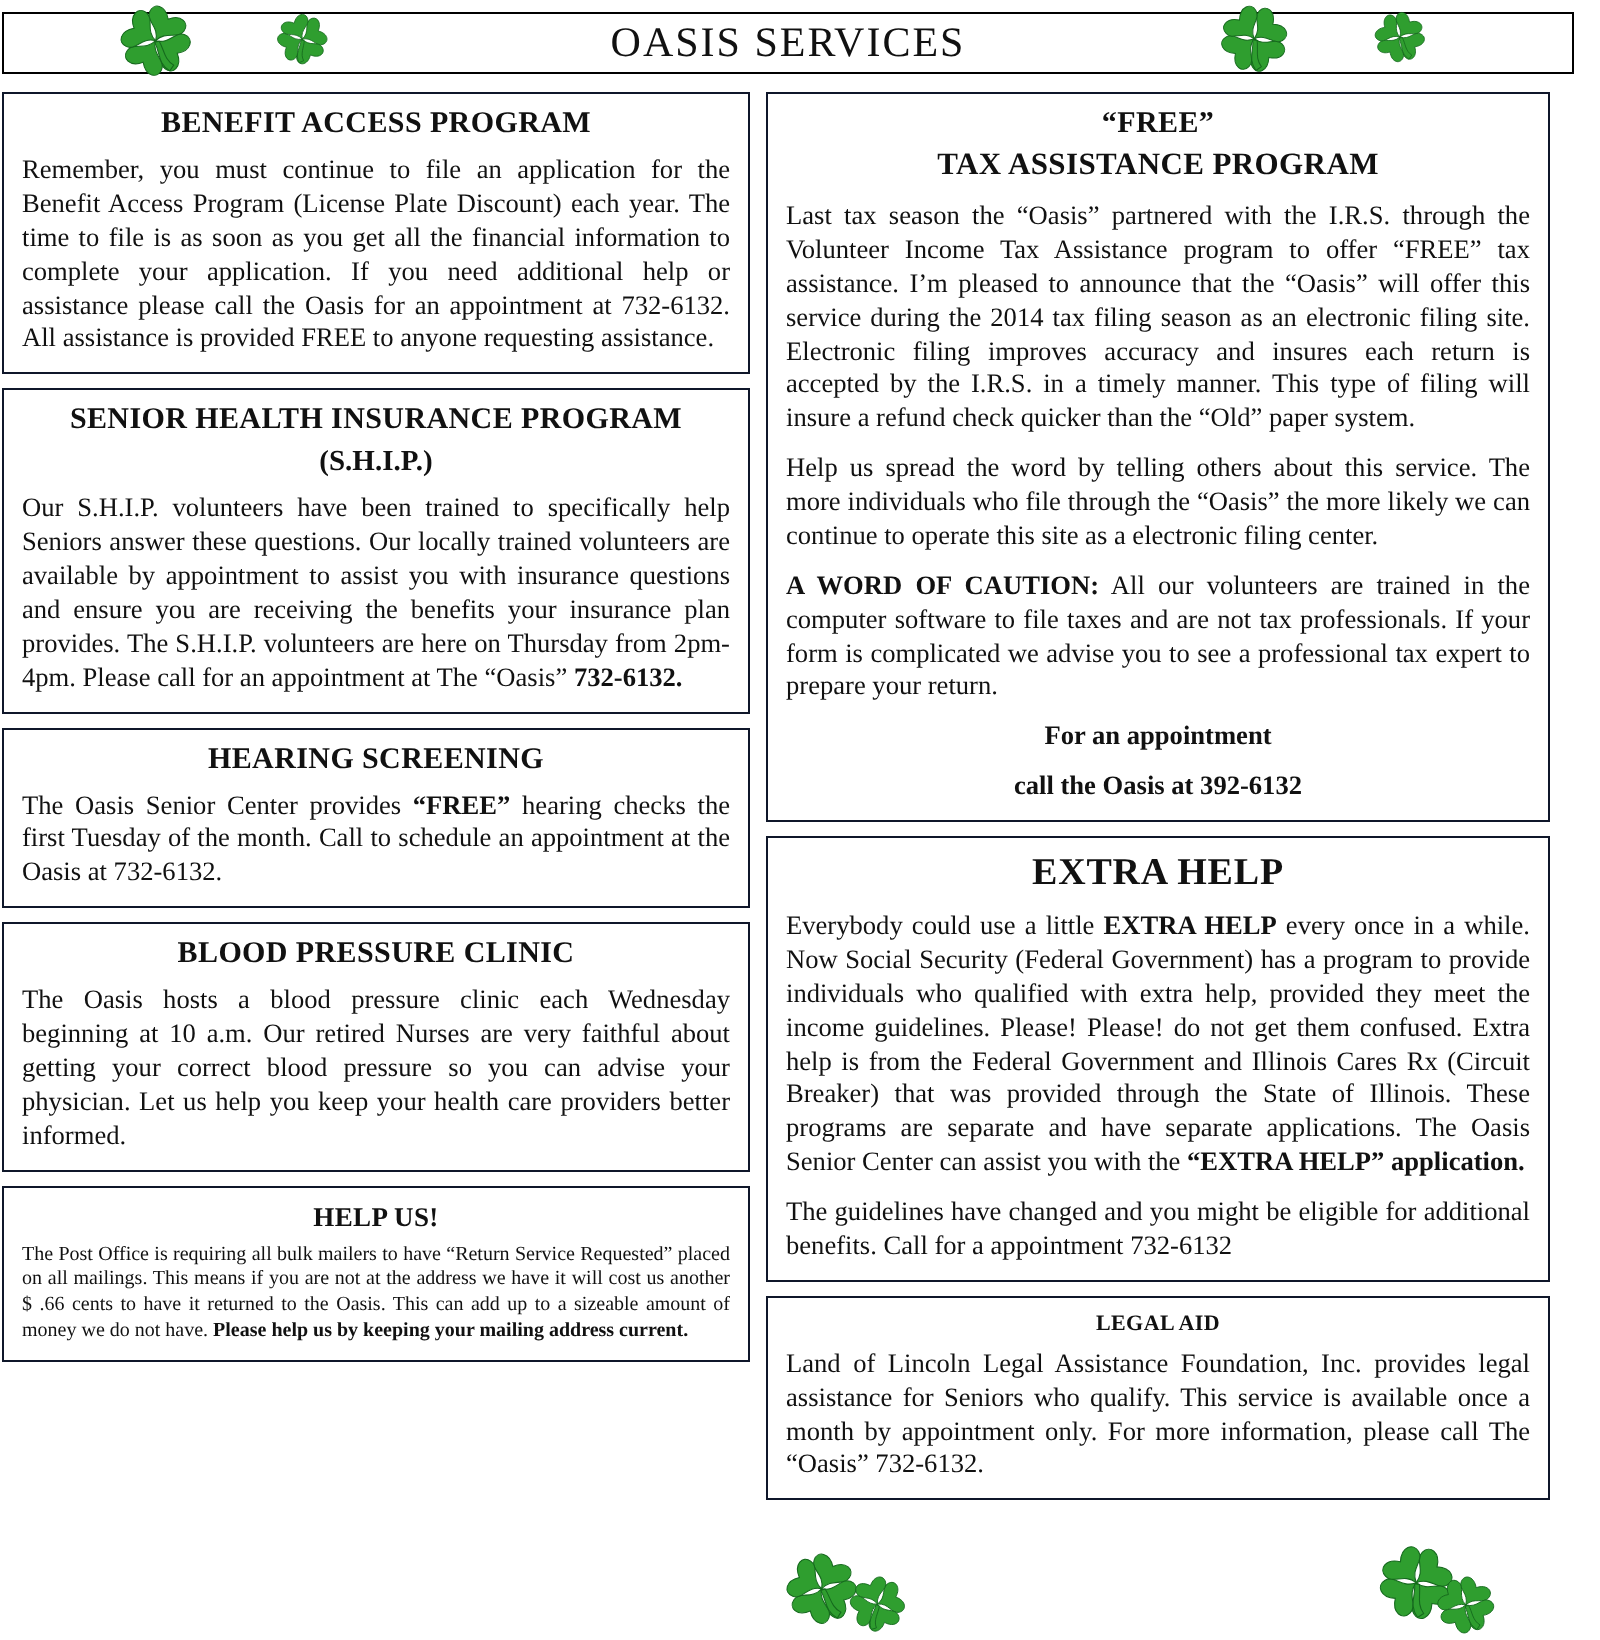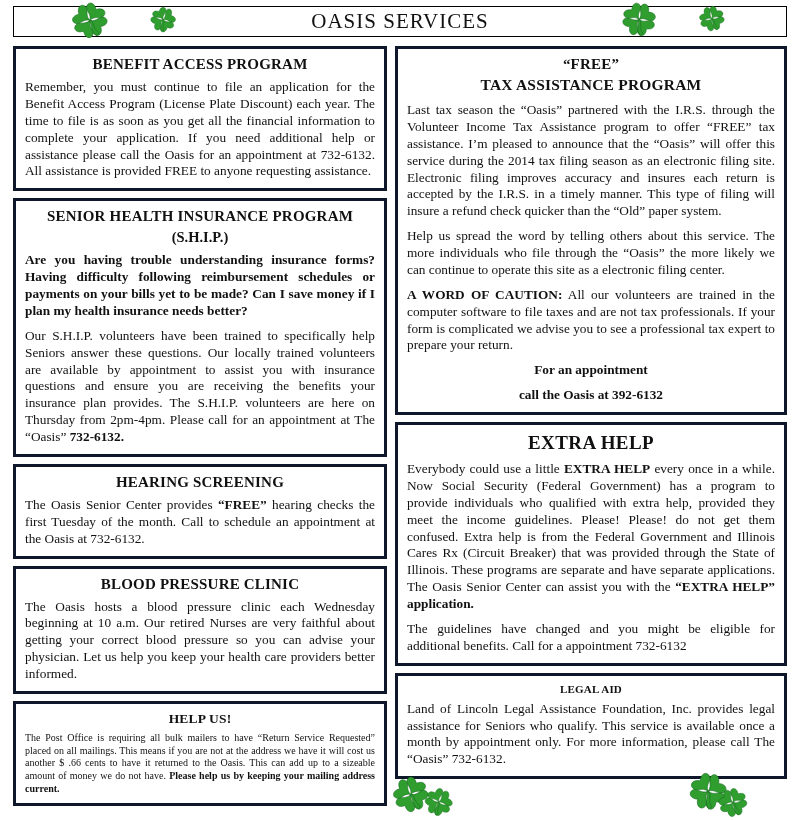--- a/index.html
+++ b/index.html
@@ -5,41 +5,41 @@
   * { box-sizing: border-box; margin: 0; padding: 0; }
   html, body { background: #ffffff; }
   body {
     width: 800px; height: 820px;
     font-family: "Liberation Serif", "DejaVu Serif", serif;
     color: #111111;
   }
   .page {
     position: relative;
     width: 800px; height: 820px;
-    padding: 6px 13px 0 13px;
+    padding: 6px 13px 0 1px;
     overflow: hidden;
     background: #ffffff;
   }
   .masthead {
     position: relative;
     border: 1px solid #000;
     height: 31px;
     margin-bottom: 9px;
     display: flex; align-items: center; justify-content: center;
     background: #fff;
   }
   .masthead .title {
     font-size: 21px; font-weight: 400; letter-spacing: 1px;
   }
   .clover { position: absolute; overflow: visible; }
   .columns { display: flex; gap: 8px; align-items: flex-start; }
   .col-left { width: 374px; }
   .col-right { width: 392px; }
   .box {
-    border: 3px solid #0f172a;
+    border: 1px solid #0f172a;
     background: #fff;
     padding: 5px 9px 8px 9px;
     margin-bottom: 7px;
   }
   .box h2 {
     text-align: center; font-size: 15px; font-weight: 700;
     margin: 2px 0 6px 0; letter-spacing: 0.2px;
   }
   .box h3.sub {
     text-align: center; font-size: 14.5px; font-weight: 700;
@@ -98,21 +98,20 @@
     <div class="col col-left">
 
       <section class="box">
         <h2>BENEFIT ACCESS PROGRAM</h2>
         <p>Remember, you must continue to file an application for the Benefit Access Program (License Plate Discount)  each year. The time to file is as soon as you get all the financial  information to complete your application.  If you need  additional help or assistance please call the Oasis for an  appointment at 732-6132.  All assistance is provided FREE to anyone requesting assistance.</p>
       </section>
 
       <section class="box">
         <h2>SENIOR HEALTH INSURANCE PROGRAM</h2>
         <h3 class="sub">(S.H.I.P.)</h3>
-        <p class="bold-q">Are you having trouble understanding insurance forms? Having difficulty following reimbursement schedules or payments on your bills yet to be made?  Can I save money if I plan my health insurance needs better?</p>
         <p><span>Our S.H.I.P. volunteers have been trained to specifically help Seniors answer these questions.  Our locally trained volunteers are available by appointment to assist you with insurance  questions and ensure you are receiving the  benefits your insurance plan provides. The S.H.I.P. volunteers are here on Thursday from 2pm-4pm.  Please call for an appointment at The “Oasis” </span><b>732-6132.</b></p>
       </section>
 
       <section class="box">
         <h2>HEARING SCREENING</h2>
         <p><span>The Oasis Senior Center provides </span><b>“FREE”</b><span> hearing checks the first Tuesday of the month. Call to schedule an  appointment at the Oasis at 732-6132.</span></p>
       </section>
 
       <section class="box">
         <h2>BLOOD PRESSURE CLINIC</h2>

